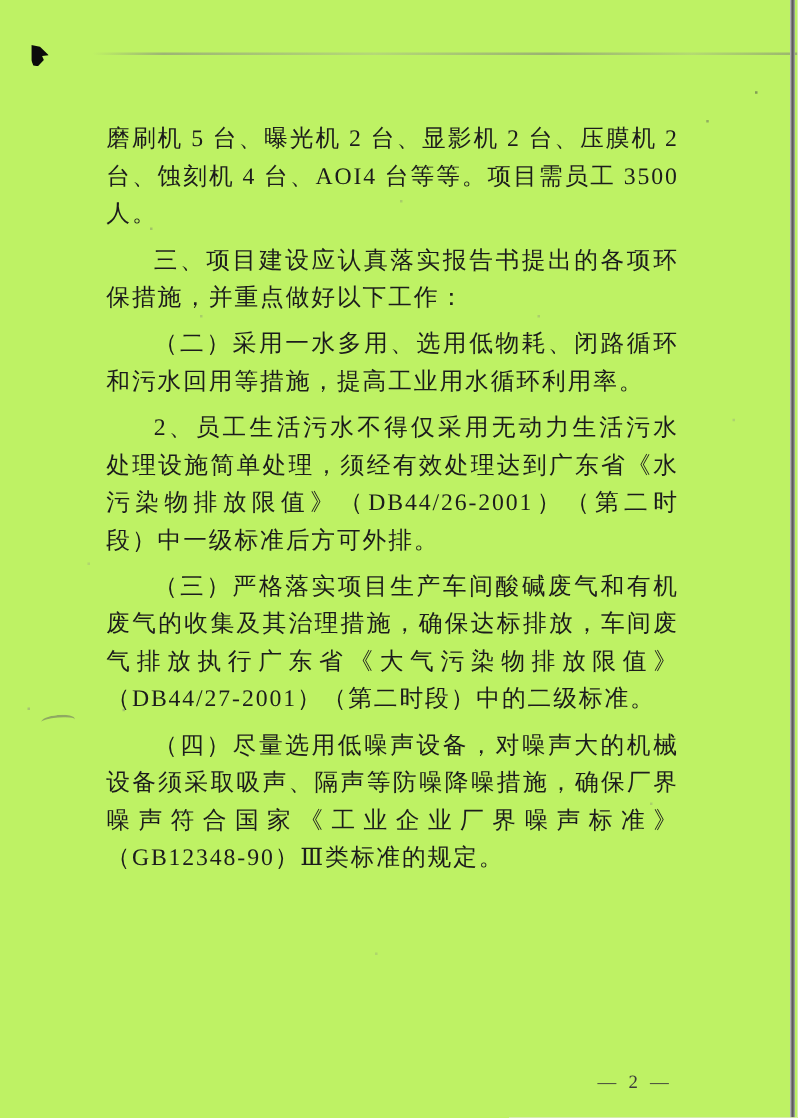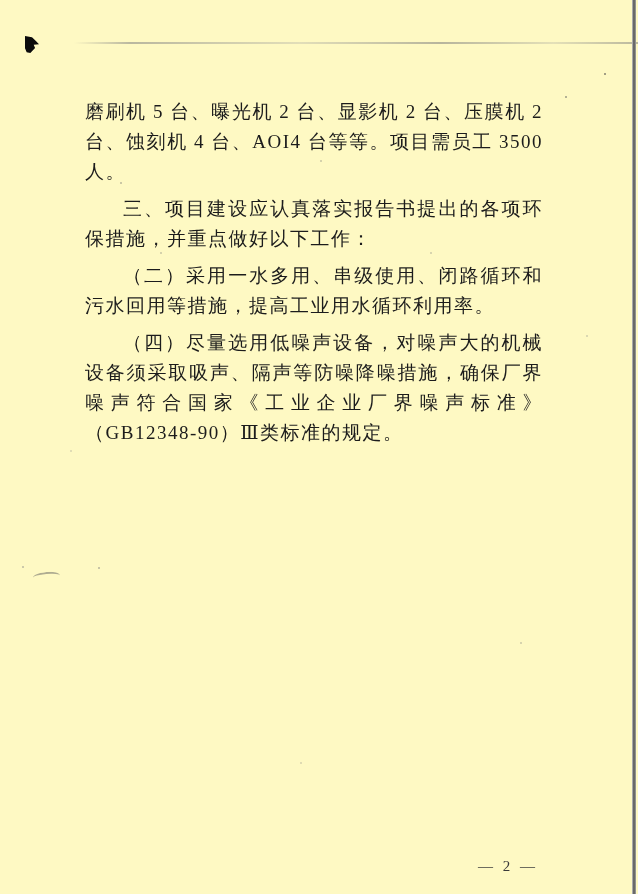--- a/index.html
+++ b/index.html
@@ -2,21 +2,21 @@
 <html><head>
 <meta charset="utf-8">
 <style>
   * { margin: 0; padding: 0; box-sizing: border-box; }
   html, body { background: #e8e8e8; }
   .page {
     position: relative;
     width: 638px;
     height: 894px;
     margin: 0 auto;
-    background: #fef9c3;
+    background: #bef264;
     overflow: hidden;
     font-family: "Liberation Serif", "DejaVu Serif", serif;
     color: #1c1c1c;
   }
   .content {
     position: absolute;
     left: 85px;
     top: 97px;
     width: 458px;
     font-size: 19px;
@@ -104,19 +104,21 @@
 
   <span class="ink-blot"></span>
   <span class="scan-streak"></span>
   <span class="page-edge-line"></span>
   <span class="margin-smudge"></span>
   <span class="specks"></span>
 
   <div class="content">
     <p>磨刷机 5 台、曝光机 2 台、显影机 2 台、压膜机 2 台、蚀刻机 4 台、AOI4 台等等。项目需员工 3500 人。</p>
     <p class="indent">三、项目建设应认真落实报告书提出的各项环保措施，并重点做好以下工作：</p>
-    <p class="indent">（二）采用一水多用、串级使用、闭路循环和污水回用等措施，提高工业用水循环利用率。</p>
+    <p class="indent">（二）采用一水多用、选用低物耗、闭路循环和污水回用等措施，提高工业用水循环利用率。</p>
+    <p class="indent">2、员工生活污水不得仅采用无动力生活污水处理设施简单处理，须经有效处理达到广东省《水污染物排放限值》（DB44/26-2001）（第二时段）中一级标准后方可外排。</p>
+    <p class="indent">（三）严格落实项目生产车间酸碱废气和有机废气的收集及其治理措施，确保达标排放，车间废气排放执行广东省《大气污染物排放限值》（DB44/27-2001）（第二时段）中的二级标准。</p>
     <p class="indent">（四）尽量选用低噪声设备，对噪声大的机械设备须采取吸声、隔声等防噪降噪措施，确保厂界噪声符合国家《工业企业厂界噪声标准》（GB12348-90）Ⅲ类标准的规定。</p>
   </div>
 
   <div class="page-number">— 2 —</div>
 
 </div>
 
 </body></html>

